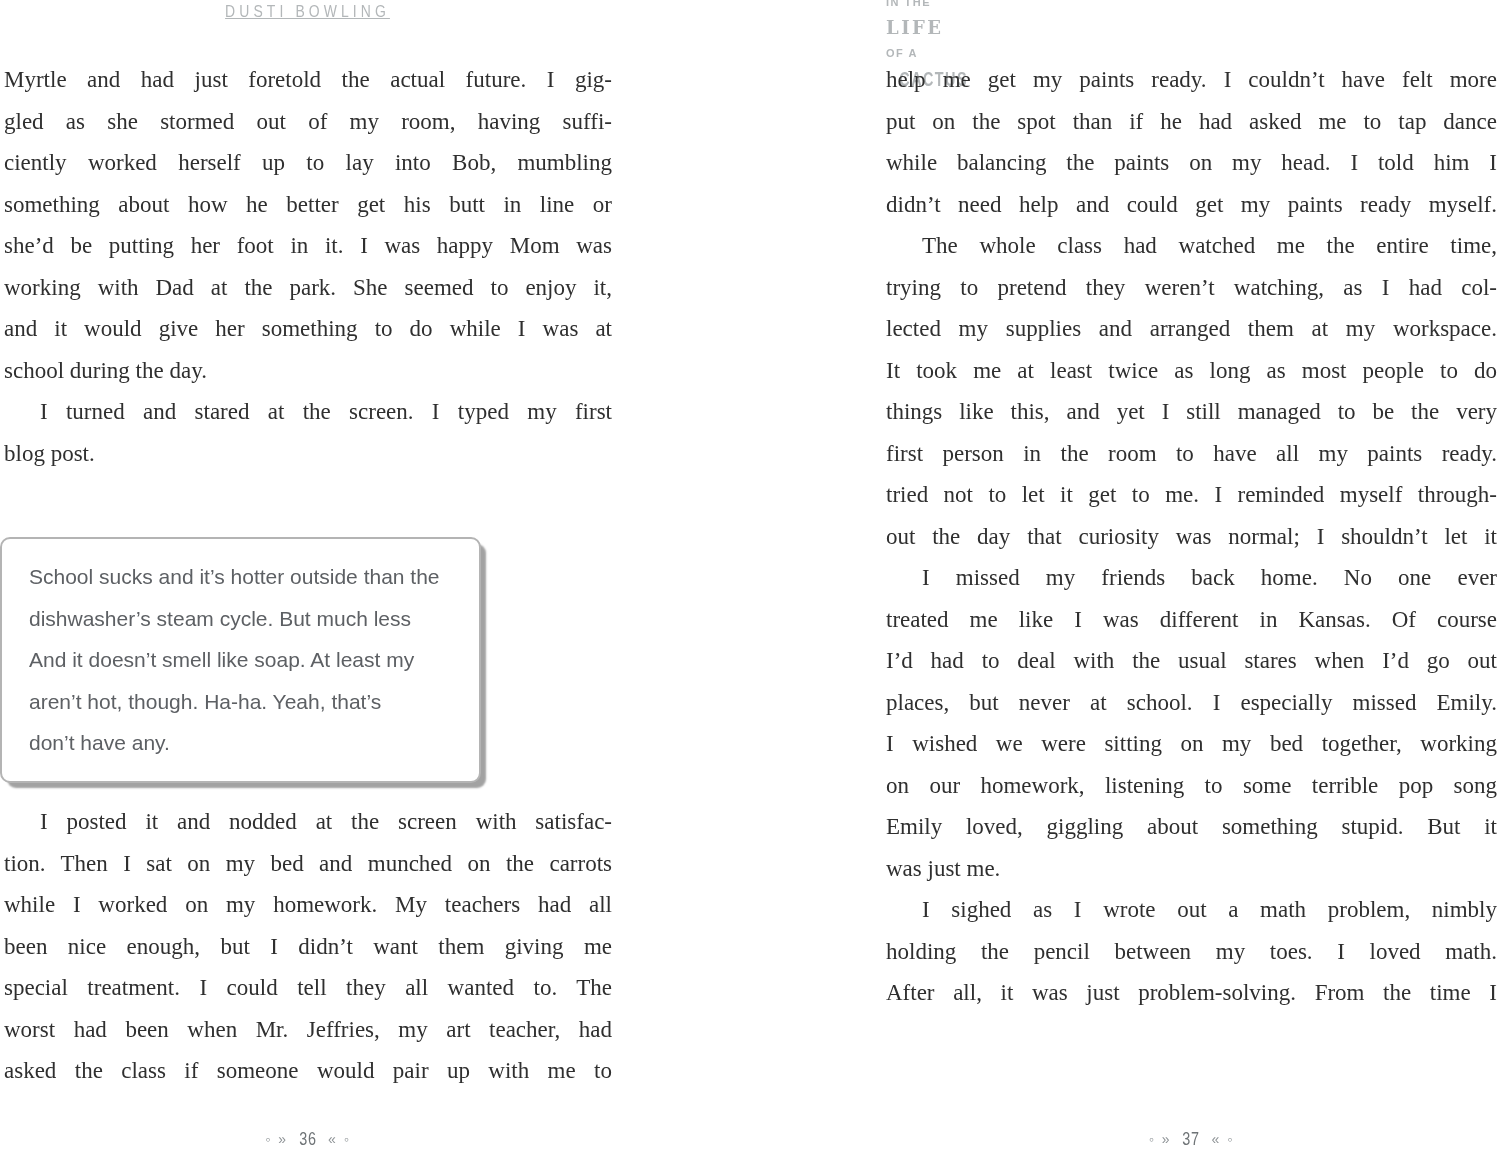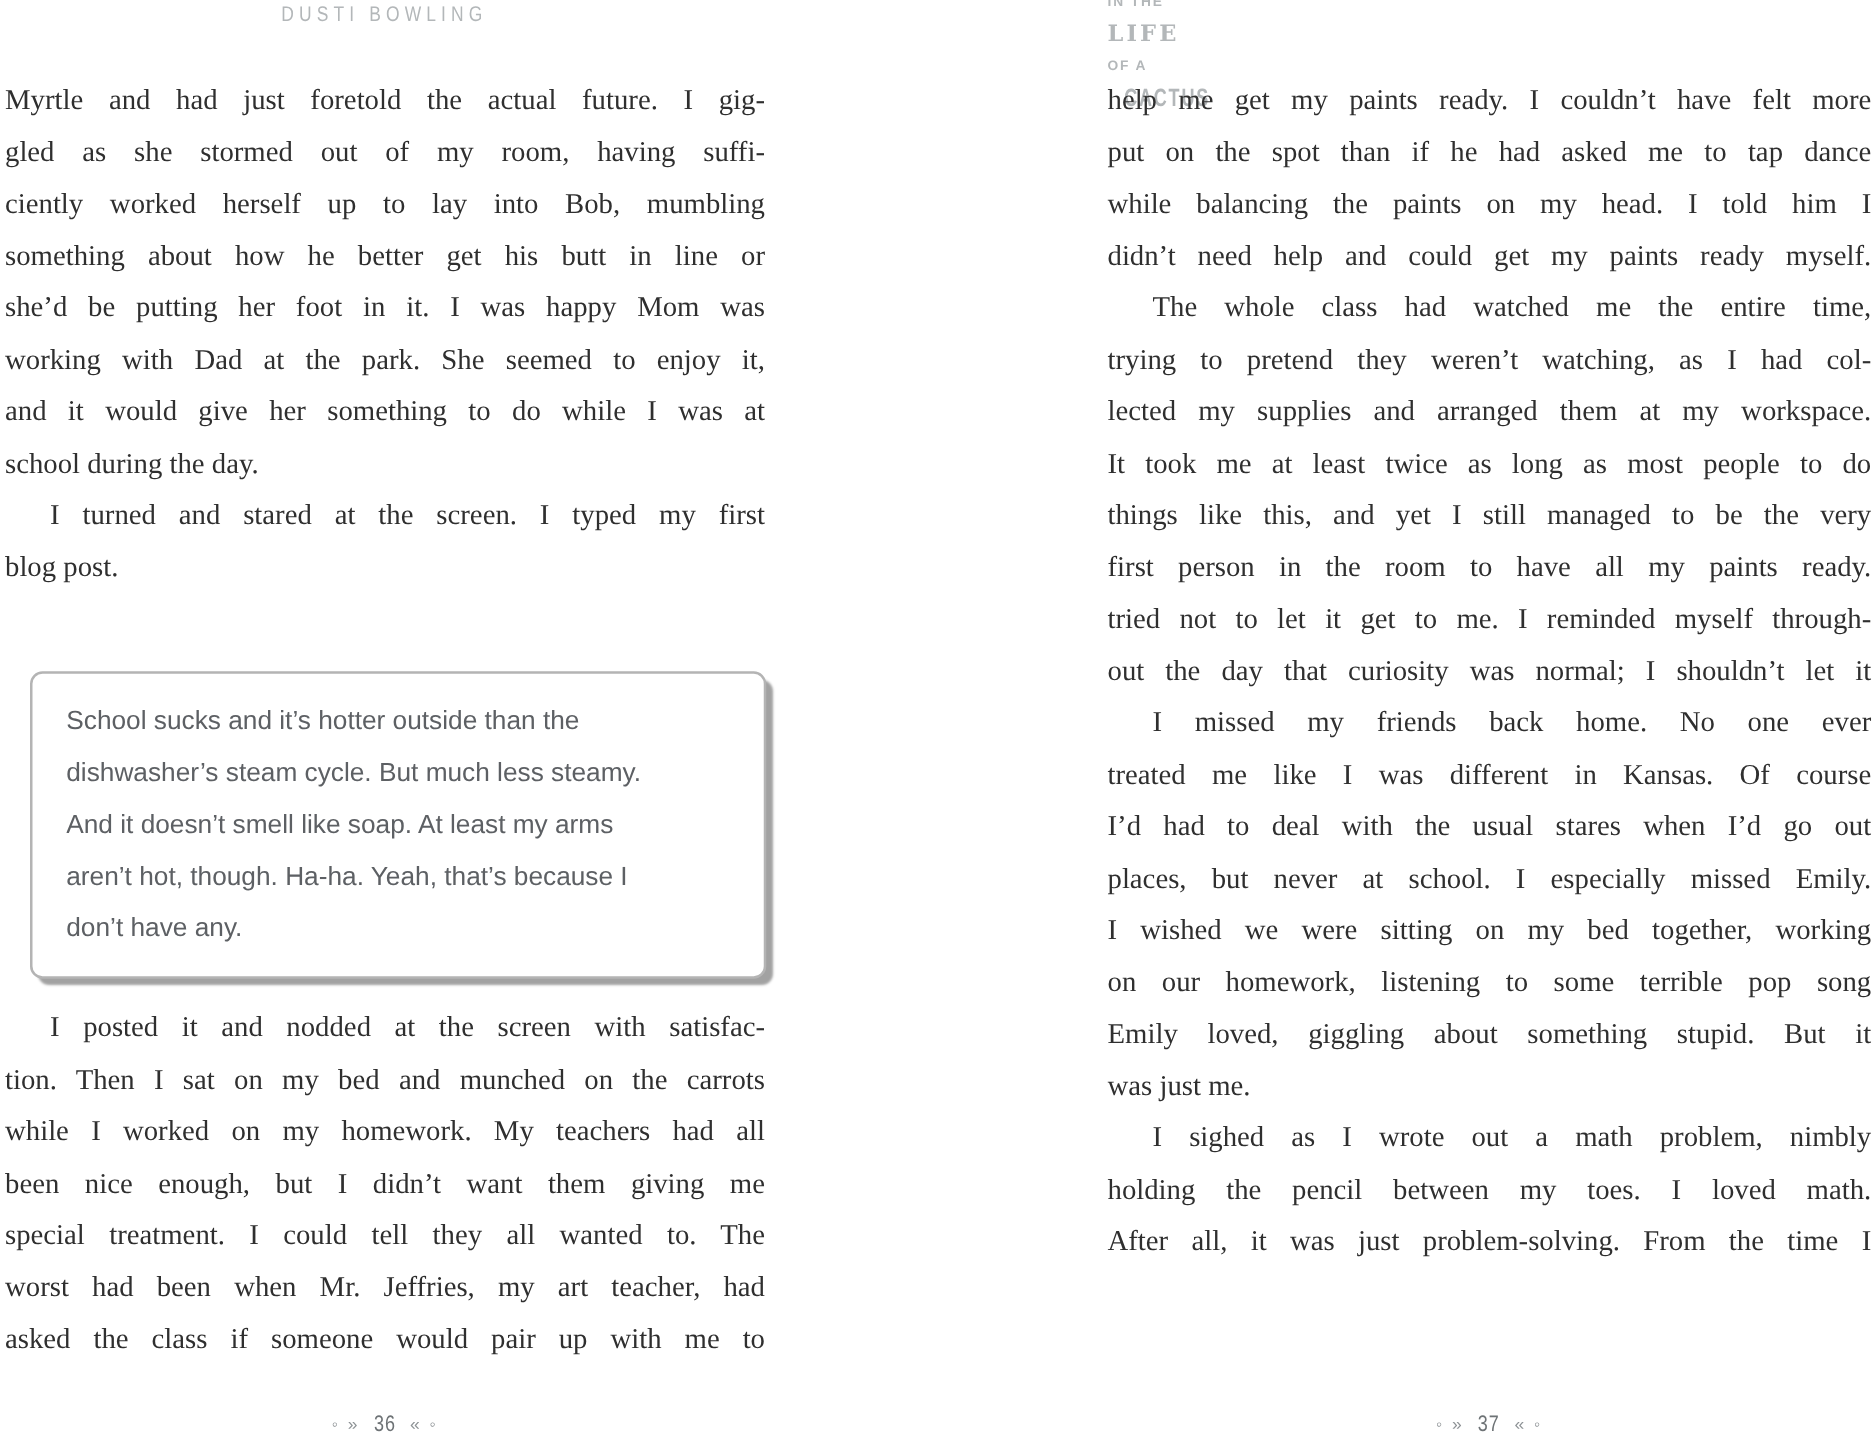--- a/index.html
+++ b/index.html
@@ -15,21 +15,21 @@
     background: var(--background, #ffffff);
   }
 
   
   .running-head {
     position: absolute; top: 2px; height: 24px;
     display: flex; align-items: baseline; justify-content: center;
     color: var(--header-gray, #b3b7b9);
     white-space: nowrap;
   }
-  .rh-left  { left: 4px;   width: 608px; }
+  .rh-left  { left: 4px;   width: 608px; text-decoration: underline; }
   .rh-right { left: 886px; width: 611px; gap: 9px; flex-direction: column; }
   .rh-author {
     display: inline-block;
     font-family: "Liberation Sans", sans-serif;
     font-size: 17px; font-weight: 400; letter-spacing: 5px;
     transform: scaleX(0.82);
   }
   .t-serifcaps {
     font-family: "Liberation Serif", serif;
     font-size: 15.5px; letter-spacing: 3px; font-weight: 400;
@@ -59,22 +59,22 @@
     font-size: 23px; color: var(--body-text, #2f2f2f);
     text-align: justify; text-align-last: justify;
     text-justify: inter-word;
     overflow: hidden;
   }
   .line.indent { text-indent: 36px; }
   .line.last   { text-align-last: left; }
 
   
   .blog-box {
-    position: absolute; left: 24px; top: 537px;
-    width: 589px; height: 246px;
+    position: absolute; left: 0; top: 537px;
+    width: 481px; height: 246px;
     background: #ffffff;
     border: 2px solid var(--blog-border, #b4b4b4);
     border-radius: 10px;
     box-shadow: 6px 6px 2px -1px #a2a2a2;
     padding: 17px 24px 0 27px;
   }
   .blog-line {
     height: 41.6px; line-height: 41.6px;
     font-family: "Liberation Sans", sans-serif;
     font-size: 21px; color: var(--blog-text, #5d6064);

